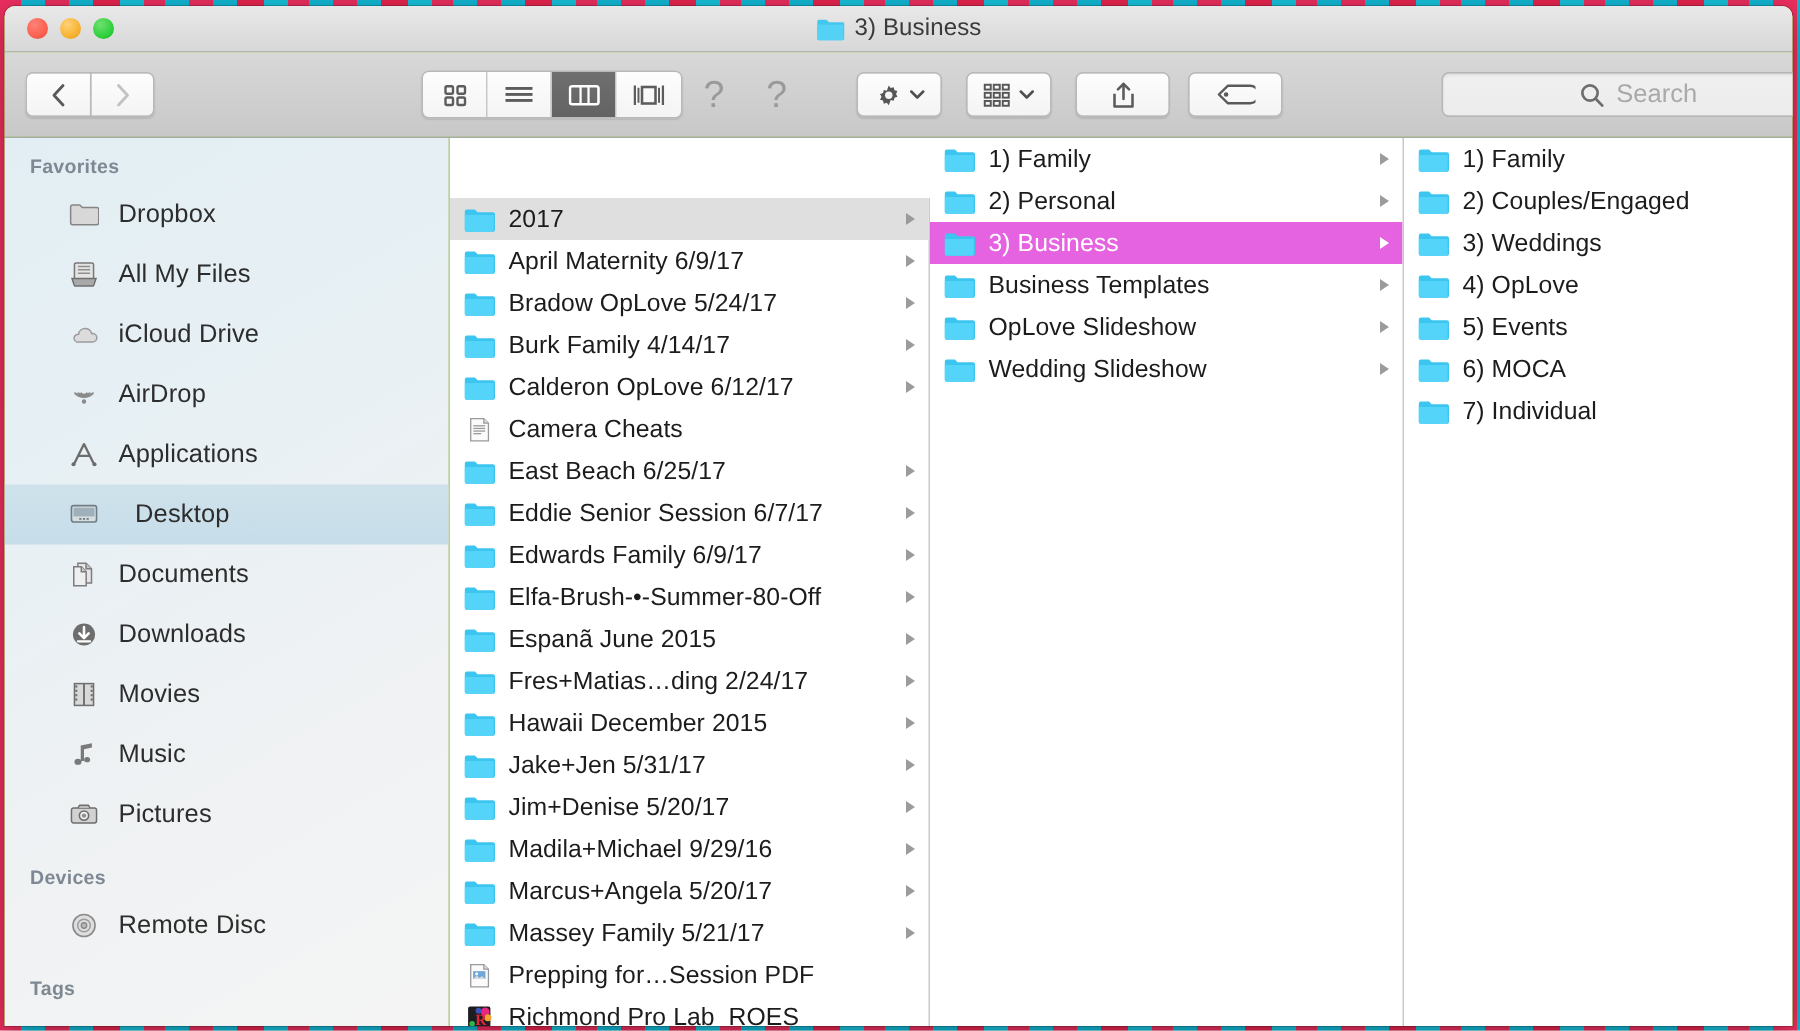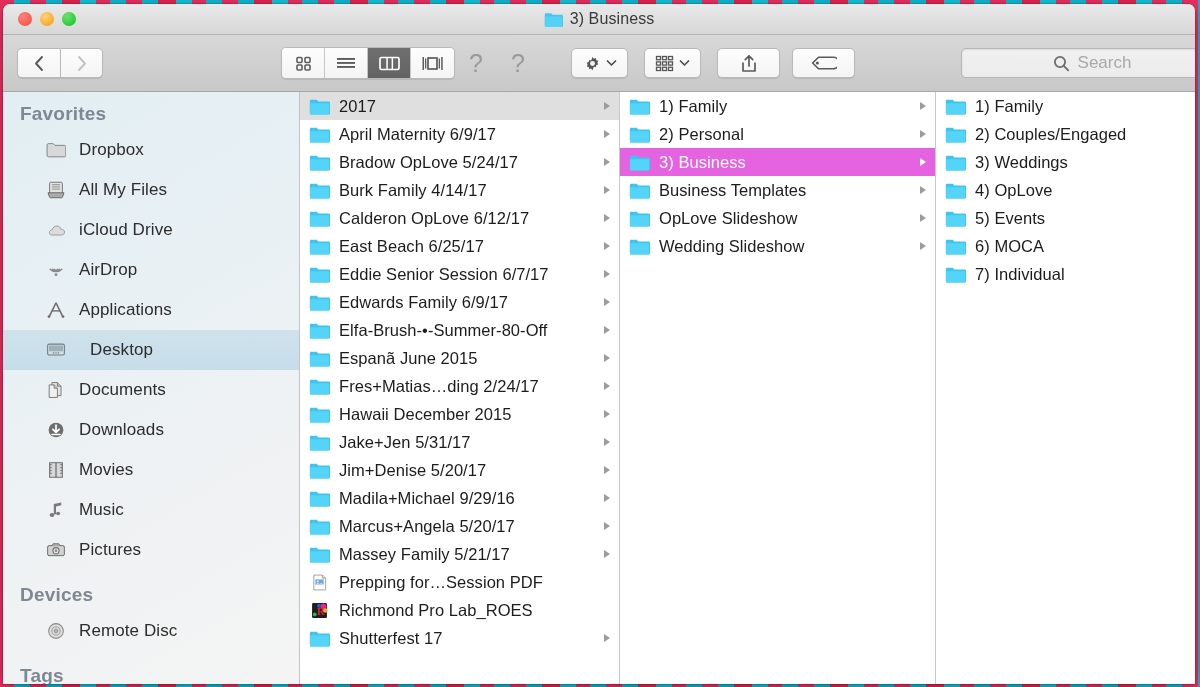--- a/index.html
+++ b/index.html
@@ -101,35 +101,35 @@
   #content { flex:1; display:flex; min-height:0; }
 
   
   #sidebar {
     width:297px; flex:0 0 297px;
     background:linear-gradient(150deg,#e2eef3 0%,#e7f0f4 30%,#f0f2f3 70%,#f4f4f4 100%);
     border-right:1px solid #c3c3c3;
     padding-top:9px; overflow:hidden; position:relative;
   }
   .sb-head {
-    font-size:19px; font-weight:bold; color:#7d8893;
+    font-size:13px; font-weight:bold; color:#7d8893;
     padding:2px 0 5px 17px; letter-spacing:.2px;
   }
   .sb-item {
     height:40px; display:flex; align-items:center; gap:13px;
     padding-left:43px; cursor:default;
   }
   .sb-item.sel { background:linear-gradient(#cfe2ec,#c6dde9);gap:24px; }
   .sb-label { font-size:17px; color:#2d2d2d; letter-spacing:.1px; }
   .sb-ico { width:20px; height:20px; flex:0 0 20px; display:block; }
 
   
   #columns { flex:1; display:flex; min-width:0; background:#fff; }
   .col { border-right:1px solid #c9c9c9; overflow:hidden; position:relative; }
-  #col1 { width:320px; flex:0 0 320px; }
+  #col1 { width:320px; flex:0 0 320px;margin-top:40px; }
   #col2 { width:316px; flex:0 0 316px; }
   #col3 { flex:1; border-right:0; }
   .row {
     height:28px; display:flex; align-items:center;
     padding:0 7px 0 9px; cursor:default; gap:9px;
   }
   .row.sel-inactive { background:#dfdfdf; }
   .row.sel-pink { background:#e563e0; }
   .row.sel-pink .rlabel { color:#fff; }
   .rlabel {
@@ -457,20 +457,34 @@
           <div class="row">
             <svg class="ricon" viewBox="0 0 24 19">
       <path d="M1 3.3c0-.9.7-1.6 1.6-1.6h6.1l2.1 2h11.6c.9 0 1.6.7 1.6 1.6v11.8c0 .9-.7 1.6-1.6 1.6H2.6c-.9 0-1.6-.7-1.6-1.6z" fill="#3cc5ef"></path>
       <path d="M1 5.8h22v11.3c0 .9-.7 1.6-1.6 1.6H2.6c-.9 0-1.6-.7-1.6-1.6z" fill="#53d4f8"></path>
             </svg>
             <span class="rlabel">Calderon OpLove 6/12/17</span>
             <div class="arrow"></div>
           </div>
           <div class="row">
             <svg class="ricon" viewBox="0 0 24 19">
+      <path d="M5.5 1h10l3.5 3.5V18H5.5z" fill="#fbfbfb" stroke="#9a9a9a" stroke-width="1"></path>
+      <path d="M15.5 1v3.5H19" fill="#e0e0e0" stroke="#9a9a9a" stroke-width="1"></path>
+      <g fill="#9a9a9a">
+                <rect x="7.5" y="6" width="9" height="1"></rect>
+                <rect x="7.5" y="8" width="9" height="1"></rect>
+                <rect x="7.5" y="10" width="9" height="1"></rect>
+                <rect x="7.5" y="12" width="6" height="1"></rect>
+              </g>
+            </svg>
+            <span class="rlabel">Camera Cheats</span>
+            <div class="arrow hide"></div>
+          </div>
+          <div class="row">
+            <svg class="ricon" viewBox="0 0 24 19">
       <path d="M1 3.3c0-.9.7-1.6 1.6-1.6h6.1l2.1 2h11.6c.9 0 1.6.7 1.6 1.6v11.8c0 .9-.7 1.6-1.6 1.6H2.6c-.9 0-1.6-.7-1.6-1.6z" fill="#3cc5ef"></path>
       <path d="M1 5.8h22v11.3c0 .9-.7 1.6-1.6 1.6H2.6c-.9 0-1.6-.7-1.6-1.6z" fill="#53d4f8"></path>
             </svg>
             <span class="rlabel">East Beach 6/25/17</span>
             <div class="arrow"></div>
           </div>
           <div class="row">
             <svg class="ricon" viewBox="0 0 24 19">
       <path d="M1 3.3c0-.9.7-1.6 1.6-1.6h6.1l2.1 2h11.6c.9 0 1.6.7 1.6 1.6v11.8c0 .9-.7 1.6-1.6 1.6H2.6c-.9 0-1.6-.7-1.6-1.6z" fill="#3cc5ef"></path>
       <path d="M1 5.8h22v11.3c0 .9-.7 1.6-1.6 1.6H2.6c-.9 0-1.6-.7-1.6-1.6z" fill="#53d4f8"></path>

